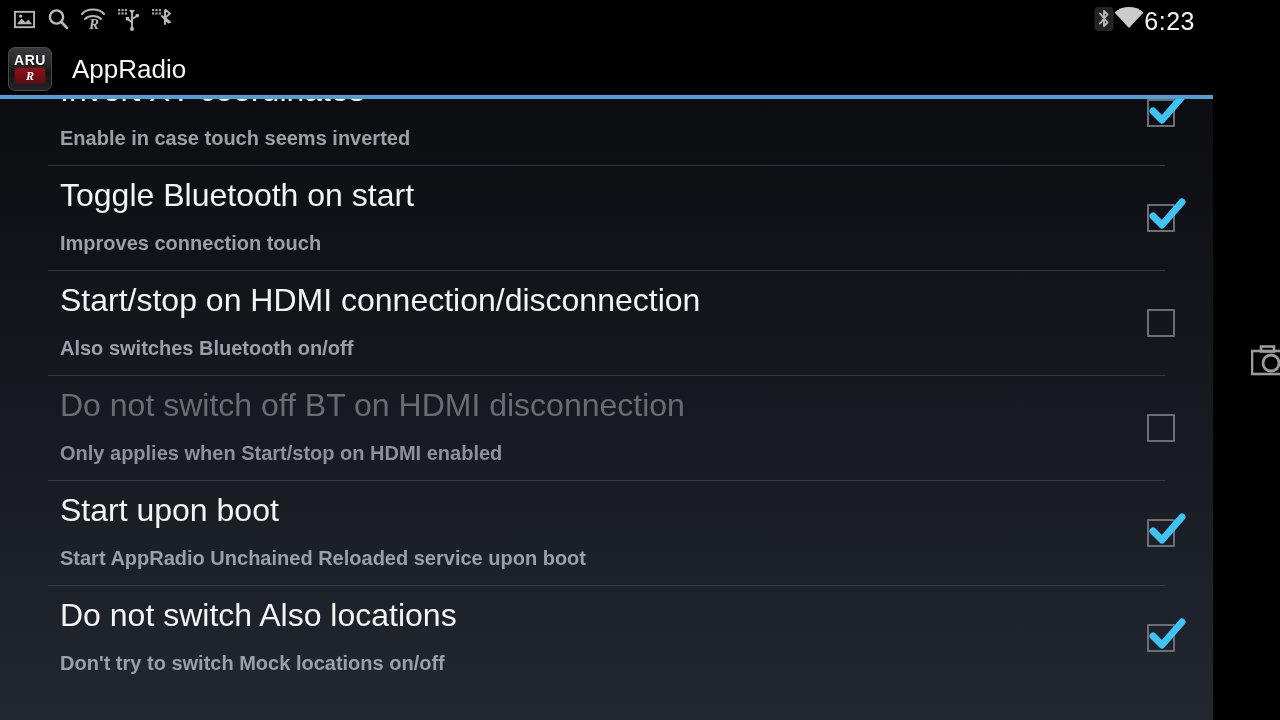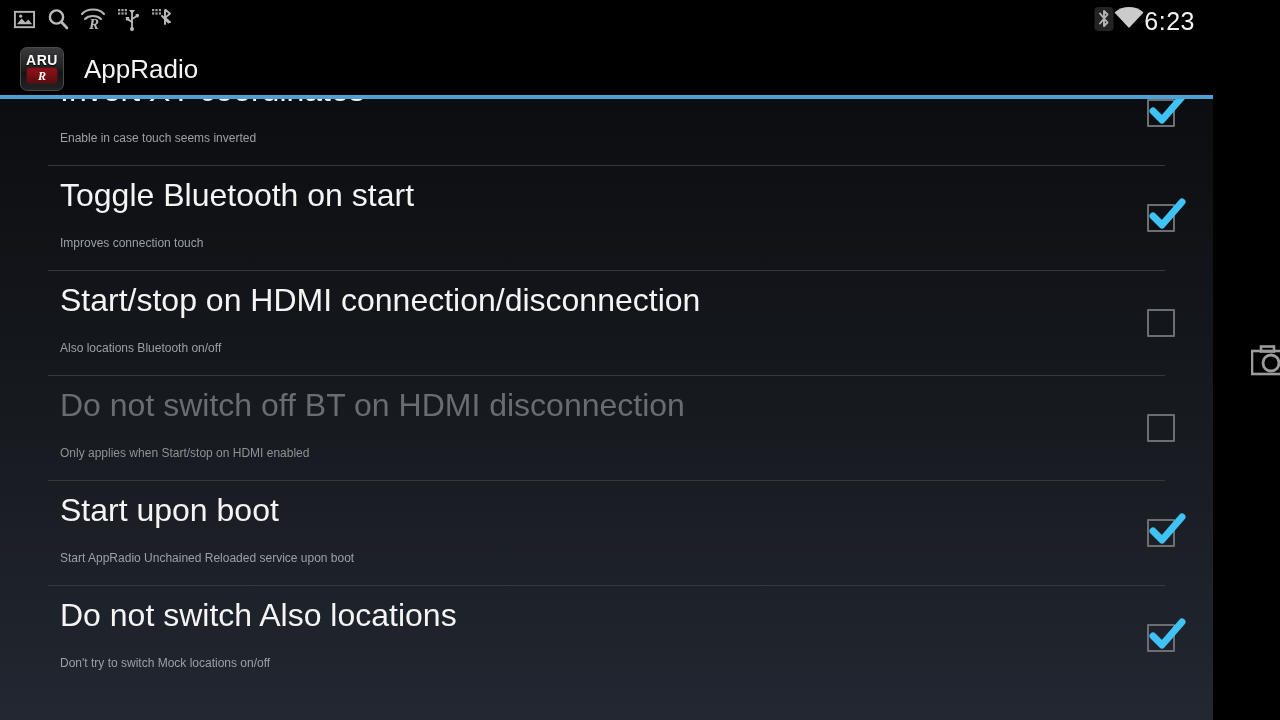--- a/index.html
+++ b/index.html
@@ -30,21 +30,21 @@
   #status-right { margin-left:auto; display:flex; align-items:center; gap:0; padding-right:18px; }
   .sicon { display:block; opacity:.88; }
   #clock {
     color:#f2f2f2; font-size:25px; letter-spacing:.5px; line-height:1;
     font-family:"Liberation Sans", sans-serif;
   }
 
   
   #actionbar {
     position:absolute; left:0; top:42px; width:1213px; height:53px;
-    background:#000; display:flex; align-items:center; padding-left:20px;
+    background:#000; display:flex; align-items:center; padding-left:8px;
   }
   #app-icon {
     width:44px; height:44px; border-radius:7px; flex:0 0 auto;
     background:linear-gradient(to bottom,#3a3a3c 0%,#242426 42%,#141416 60%,#232326 100%);
     border:1px solid #4a4a4d;
     display:flex; flex-direction:column; align-items:center; justify-content:center;
     box-shadow:0 0 3px rgba(0,0,0,.9);
     position:relative; overflow:hidden;
   }
   #app-icon .aru {
@@ -80,22 +80,23 @@
     display:flex; align-items:center;
     padding:14px 0 15px 0;
     min-height:96px;
   }
   .pref-row .texts { flex:1 1 auto; padding-left:60px; padding-right:20px; }
   .pref-title {
     color:#f4f4f4; font-size:32px; line-height:30px; font-weight:normal;
     white-space:nowrap;
   }
   .pref-sub {
-    color:#9aa0a6; font-size:12px; line-height:24px; margin-top:21px;
+    color:#9aa0a6; font-size:20px; line-height:24px; margin-top:21px;
     white-space:nowrap;
+    font-weight:bold;
   }
   .pref-row.disabled .pref-title { color:#686d72; }
   .pref-row.disabled .pref-sub  { color:#8d9297; }
 
   .divider {
     height:1px; margin-left:48px; margin-right:48px;
     background:#35383c;
   }
 
   
@@ -238,21 +239,21 @@
                 <svg class="tick" viewBox="0 0 44 42">
                   <path d="M8 22 L17 31 L37 8" fill="none" stroke="#3fc3f4" stroke-width="7" stroke-linecap="round" stroke-linejoin="round"></path>
                 </svg>
               </div>
             </div>
           </div>
           <div class="divider"></div>
           <div class="pref-row">
             <div class="texts">
               <div class="pref-title">Start/stop on HDMI connection/disconnection</div>
-              <div class="pref-sub">Also locations Bluetooth on/off</div>
+              <div class="pref-sub">Also switches Bluetooth on/off</div>
             </div>
             <div class="cb-wrap">
               <div class="cbox off"></div>
             </div>
           </div>
           <div class="divider"></div>
           <div class="pref-row disabled">
             <div class="texts">
               <div class="pref-title">Do not switch off BT on HDMI disconnection</div>
               <div class="pref-sub">Only applies when Start/stop on HDMI enabled</div>

